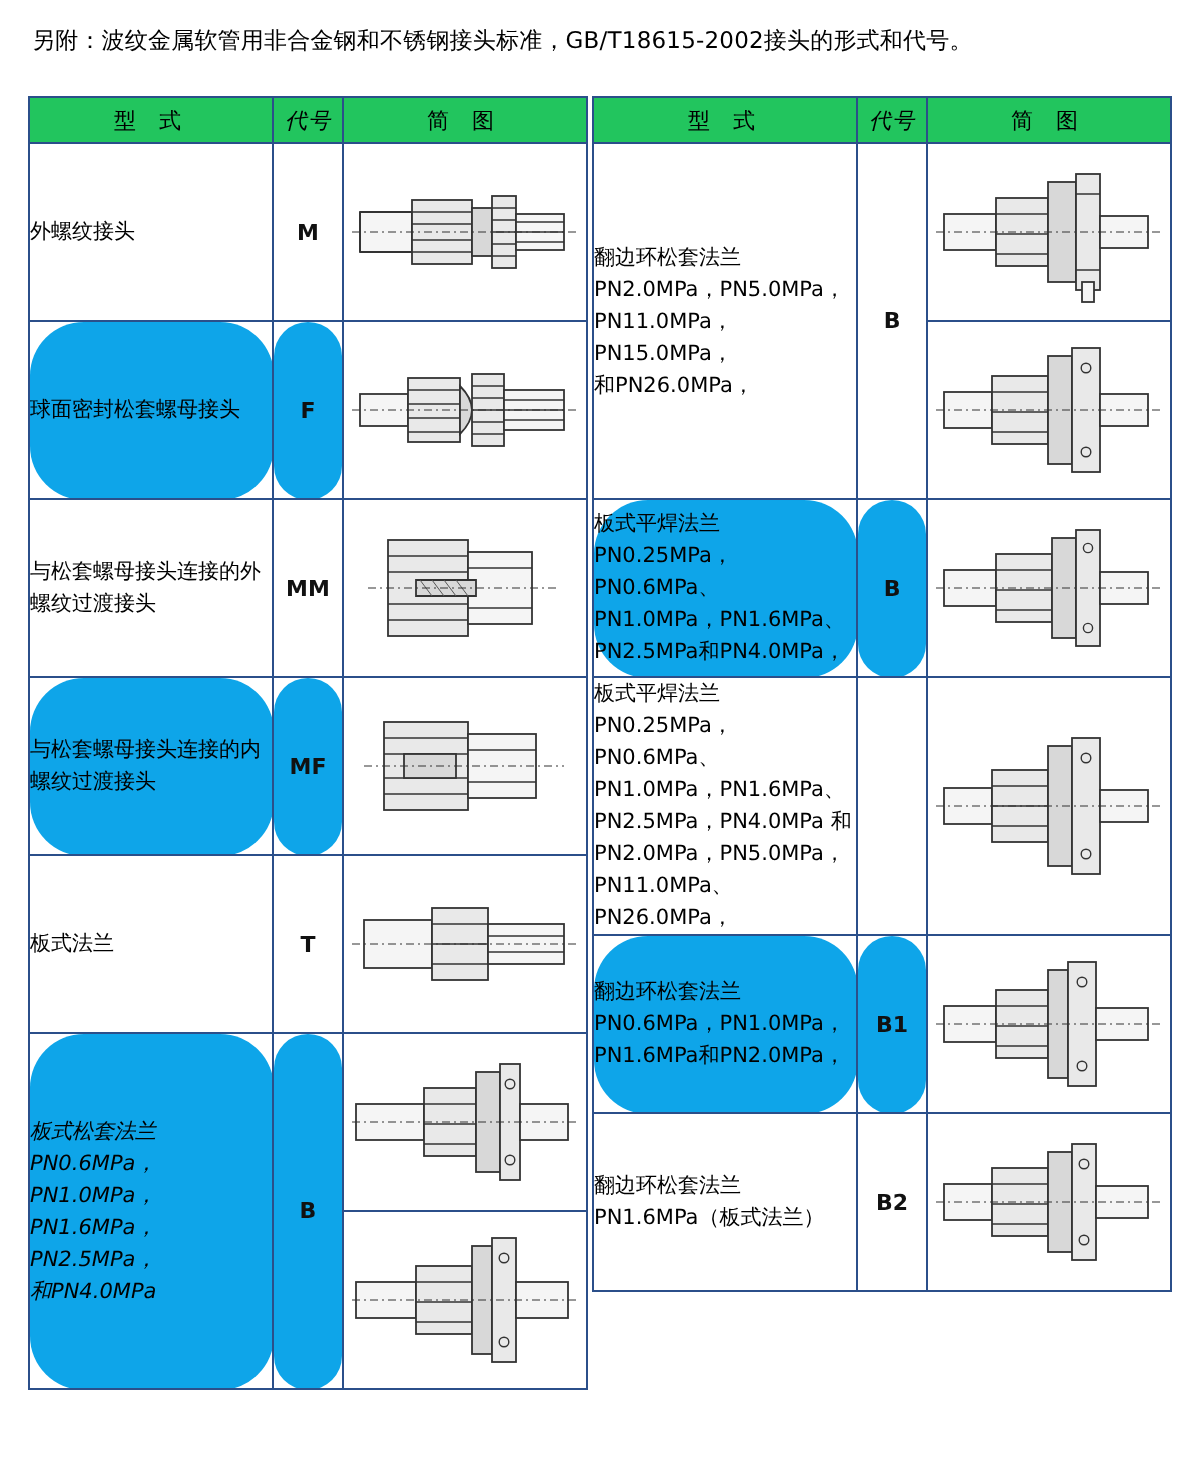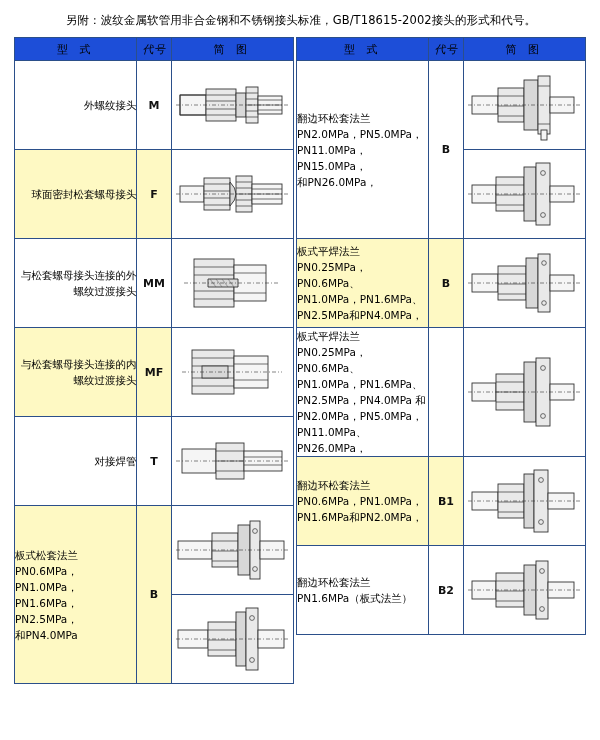--- a/index.html
+++ b/index.html
@@ -18,43 +18,42 @@
     position: relative;
     width: 600px;
     height: 740px;
     box-sizing: border-box;
     padding: 12px 14px 0 14px;
   }
   .doc-title {
     font-size: 11.5px;
     line-height: 16px;
     color: #000;
-    margin: 0 0 9px 2px;
+    margin: 0 0 20px 2px;
     letter-spacing: 0.1px;
     white-space: nowrap;
-    text-align: center;
   }
   .tables {
     display: flex;
     gap: 0;
     align-items: flex-start;
   }
   table.spec {
     border-collapse: collapse;
     table-layout: fixed;
   }
   table.spec.left { width: 280px; }
   table.spec.right { width: 290px; margin-left: 2px; }
   table.spec th, table.spec td {
     border: 1px solid #2b4f8a;
     padding: 0;
     vertical-align: middle;
   }
   thead th {
-    background: #1d4ed8;
+    background: #22c55e;
     height: 22px;
     font-size: 11px;
     font-weight: normal;
     color: #000;
     text-align: center;
     letter-spacing: 4px;
   }
   thead th.code { letter-spacing: 0.5px; font-style: italic; }
   .col-name  { width: 122px; }
   .col-code  { width: 34px; }
@@ -62,32 +61,32 @@
   .r .col-name { width: 132px; }
   .r .col-code { width: 34px; }
   .r .col-fig  { width: 122px; }
 
   td.name {
     padding: 6px 7px;
     font-size: 10.5px;
     line-height: 16px;
     color: #000;
   }
-  td.name.center { text-align: right; }
+  td.name.center { text-align: left; }
   td.code {
     text-align: center;
     font-size: 11px;
     font-weight: bold;
   }
   td.fig {
     padding: 0;
     text-align: center;
     height: 88px;
   }
-  tr.tint td.name, tr.tint td.code { background: #fef9c3; }
+  tr.tint td.name, tr.tint td.code { background: #0ea5e9; border-radius: 27px; }
 
   
   .fig-wrap {
     width: 100%;
     height: 100%;
     display: flex;
     align-items: center;
     justify-content: center;
   }
   svg { display: block; }
@@ -193,38 +192,38 @@
                 <rect x="60" y="22" width="34" height="32" class="fillB"></rect>
                 <path class="ln2" d="M60 30 h34 M60 46 h34"></path>
                 <rect x="28" y="32" width="26" height="12" class="fillC"></rect>
                 <path class="dash" d="M8 38 H108"></path>
               </svg>
             </div>
           </td>
         </tr>
 
         <tr>
-          <td class="name center">对接焊管</td>
+          <td class="name center">板式法兰</td>
           <td class="code">T</td>
           <td class="fig">
             <div class="fig-wrap">
               <svg width="116" height="72" viewBox="0 0 116 72">
                 <rect x="8" y="24" width="34" height="24" class="fillB"></rect>
                 <rect x="42" y="18" width="28" height="36" class="fillA"></rect>
                 <path class="ln2" d="M42 26 h28 M42 36 h28 M42 46 h28"></path>
                 <rect x="70" y="26" width="38" height="20" class="fillB"></rect>
                 <path class="ln2" d="M70 32 h38 M70 40 h38"></path>
                 <path class="dash" d="M2 36 H114"></path>
               </svg>
             </div>
           </td>
         </tr>
 
         <tr class="tint">
-          <td class="name" rowspan="2" style="white-space:pre-line;">板式松套法兰
+          <td class="name" rowspan="2" style="white-space:pre-line;font-style:italic;">板式松套法兰
 PN0.6MPa，PN1.0MPa，
 PN1.6MPa，PN2.5MPa，
 和PN4.0MPa</td>
           <td class="code" rowspan="2">B</td>
           <td class="fig">
             <div class="fig-wrap">
               <svg width="116" height="78" viewBox="0 0 116 78">
                 <rect x="4" y="30" width="34" height="18" class="fillB"></rect>
                 <rect x="38" y="22" width="26" height="34" class="fillA"></rect>
                 <path class="ln2" d="M38 30 h26 M38 40 h26 M38 50 h26"></path>

